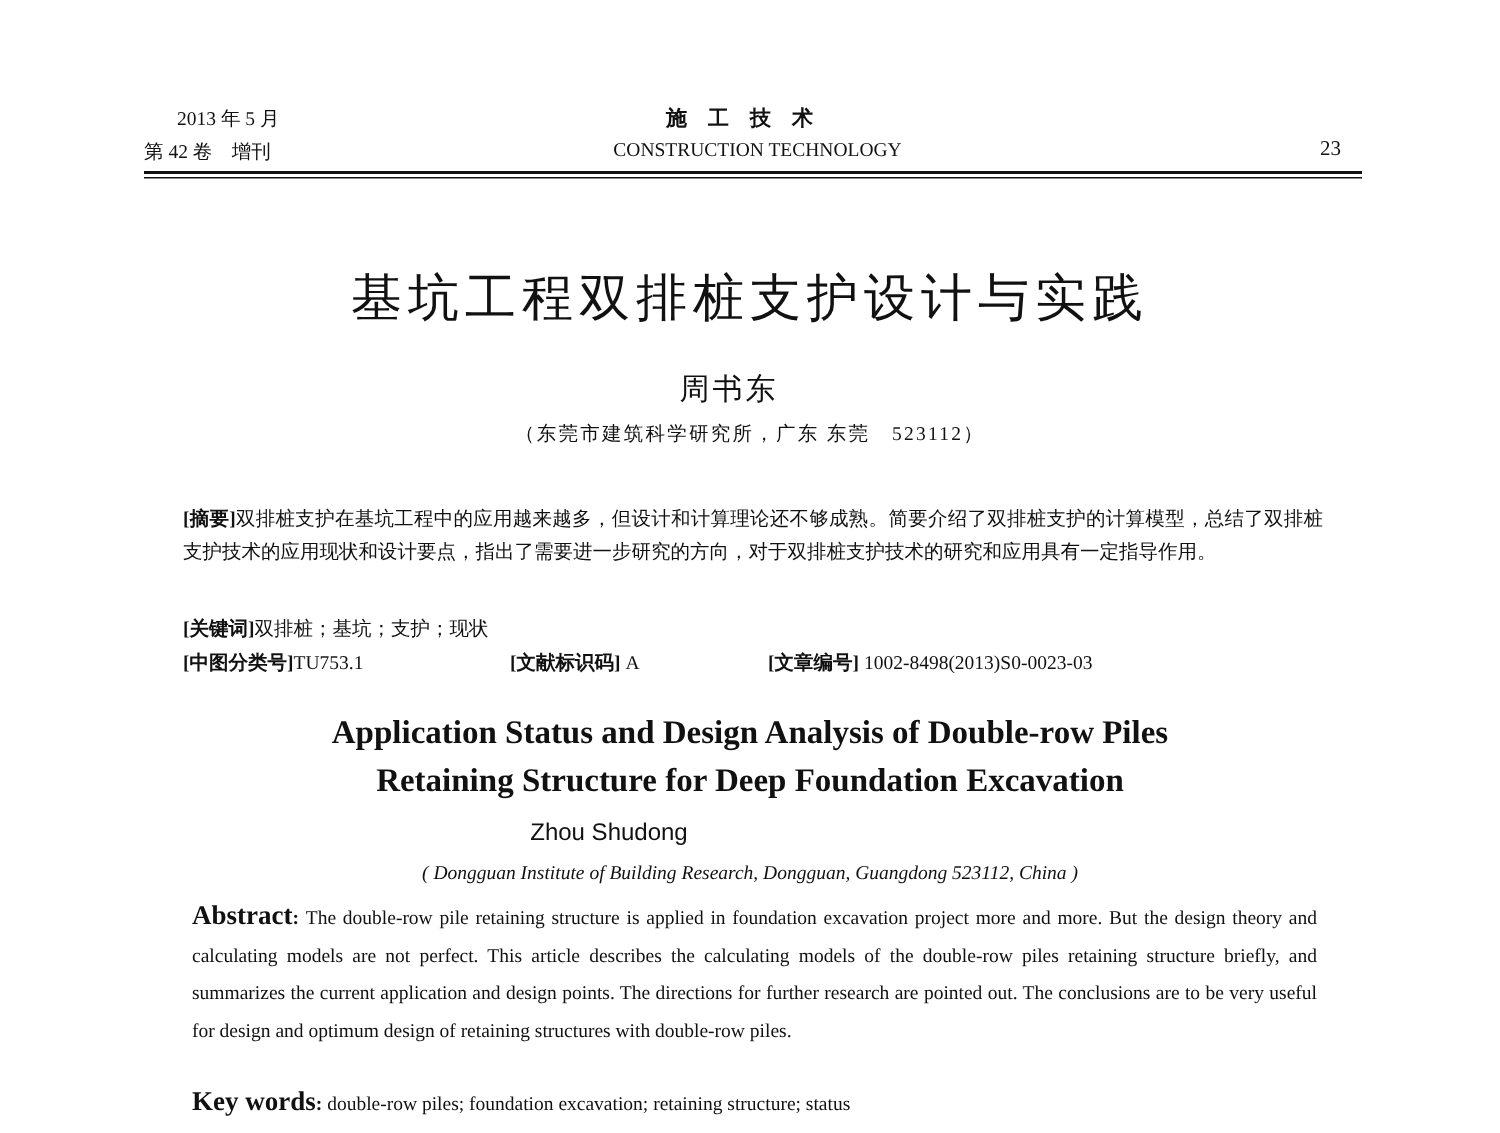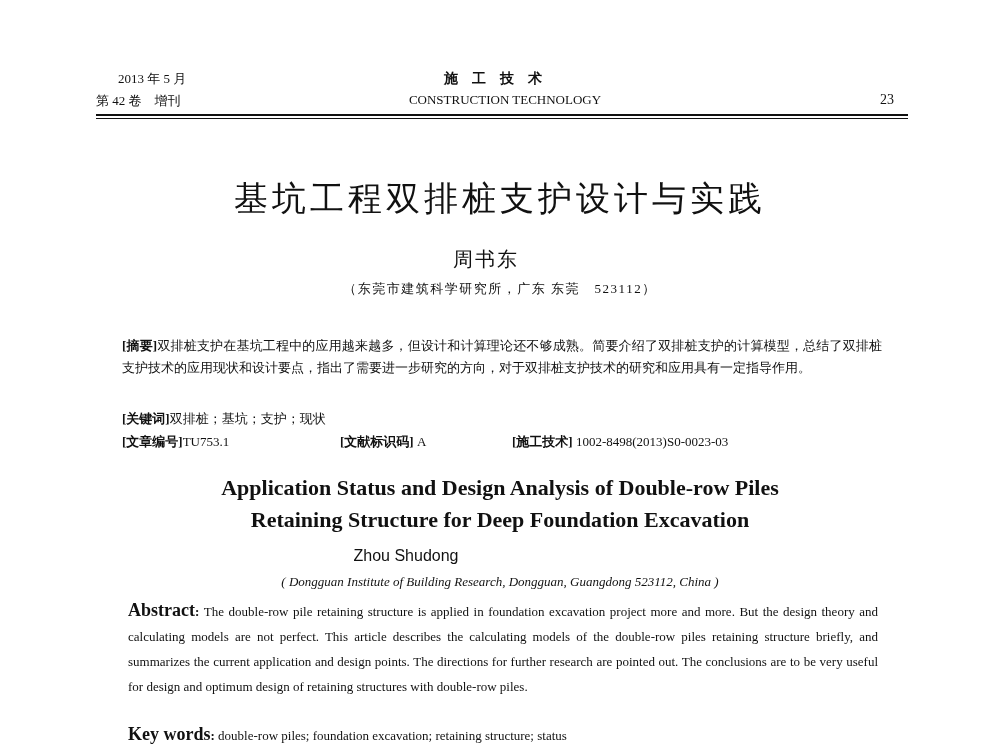--- a/index.html
+++ b/index.html
@@ -45,23 +45,23 @@
 
 <div class="abs abs-cn">
   <span class="bold">[摘要]</span><span>双排桩支护在基坑工程中的应用越来越多，但设计和计算理论还不够成熟。简要介绍了双排桩支护的计算模型，总结了双排桩支护技术的应用现状和设计要点，指出了需要进一步研究的方向，对于双排桩支护技术的研究和应用具有一定指导作用。</span>
 </div>
 
 <div class="abs kw-cn">
   <span class="bold">[关键词]</span><span>双排桩；基坑；支护；现状</span>
 </div>
 
 <div class="abs meta-row">
-  <span class="cell" style="left:0"><span class="bold">[文章编号]</span><span>TU753.1</span></span>
+  <span class="cell" style="left:0"><span class="bold">[中图分类号]</span><span>TU753.1</span></span>
   <span class="cell" style="left:218px"><span class="bold">[文献标识码]</span> <span>A</span></span>
-  <span class="cell" style="left:390px"><span class="bold">[施工技术]</span> <span>1002-8498(2013)S0-0023-03</span></span>
+  <span class="cell" style="left:390px"><span class="bold">[文章编号]</span> <span>1002-8498(2013)S0-0023-03</span></span>
 </div>
 
 <div class="abs title-en">
   <div>Application Status and Design Analysis of Double-row Piles</div>
   <div>Retaining Structure for Deep Foundation Excavation</div>
 </div>
 <div class="abs author-en">Zhou Shudong</div>
 <div class="abs affil-en">( Dongguan Institute of Building Research, Dongguan, Guangdong   523112, China )</div>
 
 <div class="abs abs-en">

